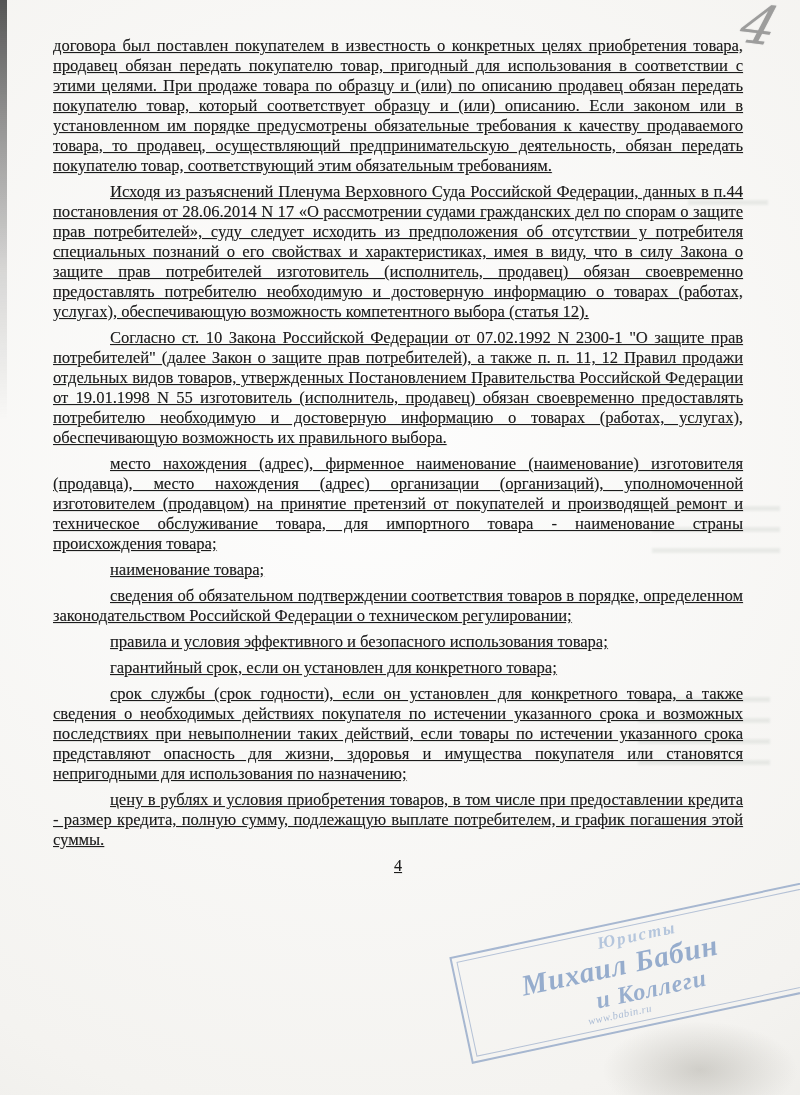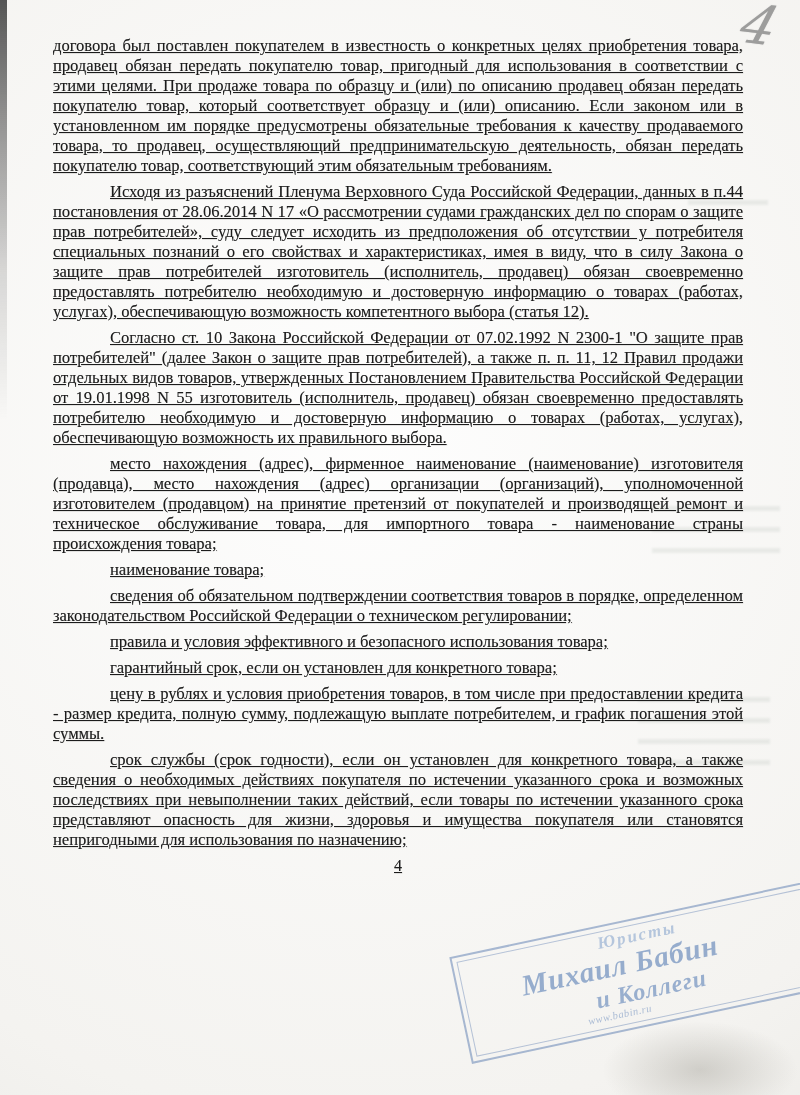--- a/index.html
+++ b/index.html
@@ -114,22 +114,22 @@
 
 <div class="page-content">
   <p class="continuation">договора был поставлен покупателем в известность о конкретных целях приобретения товара, продавец обязан передать покупателю товар, пригодный для использования в соответствии с этими целями. При продаже товара по образцу и (или) по описанию продавец обязан передать покупателю товар, который соответствует образцу и (или) описанию. Если законом или в установленном им порядке предусмотрены обязательные требования к качеству продаваемого товара, то продавец, осуществляющий предпринимательскую деятельность, обязан передать покупателю товар, соответствующий этим обязательным требованиям.</p>
   <p>Исходя из разъяснений Пленума Верховного Суда Российской Федерации, данных в п.44 постановления от 28.06.2014 N 17 «О рассмотрении судами гражданских дел по спорам о защите прав потребителей», суду следует исходить из предположения об отсутствии у потребителя специальных познаний о его свойствах и характеристиках, имея в виду, что в силу Закона о защите прав потребителей изготовитель (исполнитель, продавец) обязан своевременно предоставлять потребителю необходимую и достоверную информацию о товарах (работах, услугах), обеспечивающую возможность компетентного выбора (статья 12).</p>
   <p>Согласно ст. 10 Закона Российской Федерации от 07.02.1992 N 2300-1 "О защите прав потребителей" (далее Закон о защите прав потребителей), а также п. п. 11, 12 Правил продажи отдельных видов товаров, утвержденных Постановлением Правительства Российской Федерации от 19.01.1998 N 55 изготовитель (исполнитель, продавец) обязан своевременно предоставлять потребителю необходимую и достоверную информацию о товарах (работах, услугах), обеспечивающую возможность их правильного выбора.</p>
   <p>место нахождения (адрес), фирменное наименование (наименование) изготовителя (продавца), место нахождения (адрес) организации (организаций), уполномоченной изготовителем (продавцом) на принятие претензий от покупателей и производящей ремонт и техническое обслуживание товара, для импортного товара - наименование страны происхождения товара;</p>
   <p>наименование товара;</p>
   <p>сведения об обязательном подтверждении соответствия товаров в порядке, определенном законодательством Российской Федерации о техническом регулировании;</p>
   <p>правила и условия эффективного и безопасного использования товара;</p>
   <p>гарантийный срок, если он установлен для конкретного товара;</p>
+  <p>срок службы (срок годности), если он установлен для конкретного товара, а также сведения о необходимых действиях покупателя по истечении указанного срока и возможных последствиях при невыполнении таких действий, если товары по истечении указанного срока представляют опасность для жизни, здоровья и имущества покупателя или становятся непригодными для использования по назначению;</p>
   <p>цену в рублях и условия приобретения товаров, в том числе при предоставлении кредита - размер кредита, полную сумму, подлежащую выплате потребителем, и график погашения этой суммы.</p>
-  <p>срок службы (срок годности), если он установлен для конкретного товара, а также сведения о необходимых действиях покупателя по истечении указанного срока и возможных последствиях при невыполнении таких действий, если товары по истечении указанного срока представляют опасность для жизни, здоровья и имущества покупателя или становятся непригодными для использования по назначению;</p>
   <p class="page-number">4</p>
 </div>
 
 <div class="stamp">
   <div class="stamp-inner"></div>
   <div class="stamp-text">
     <span class="stamp-title">Юристы</span>
     <span class="stamp-name">Михаил Бабин</span>
     <span class="stamp-sub">и Коллеги</span>
     <span class="stamp-url">www.babin.ru</span>

